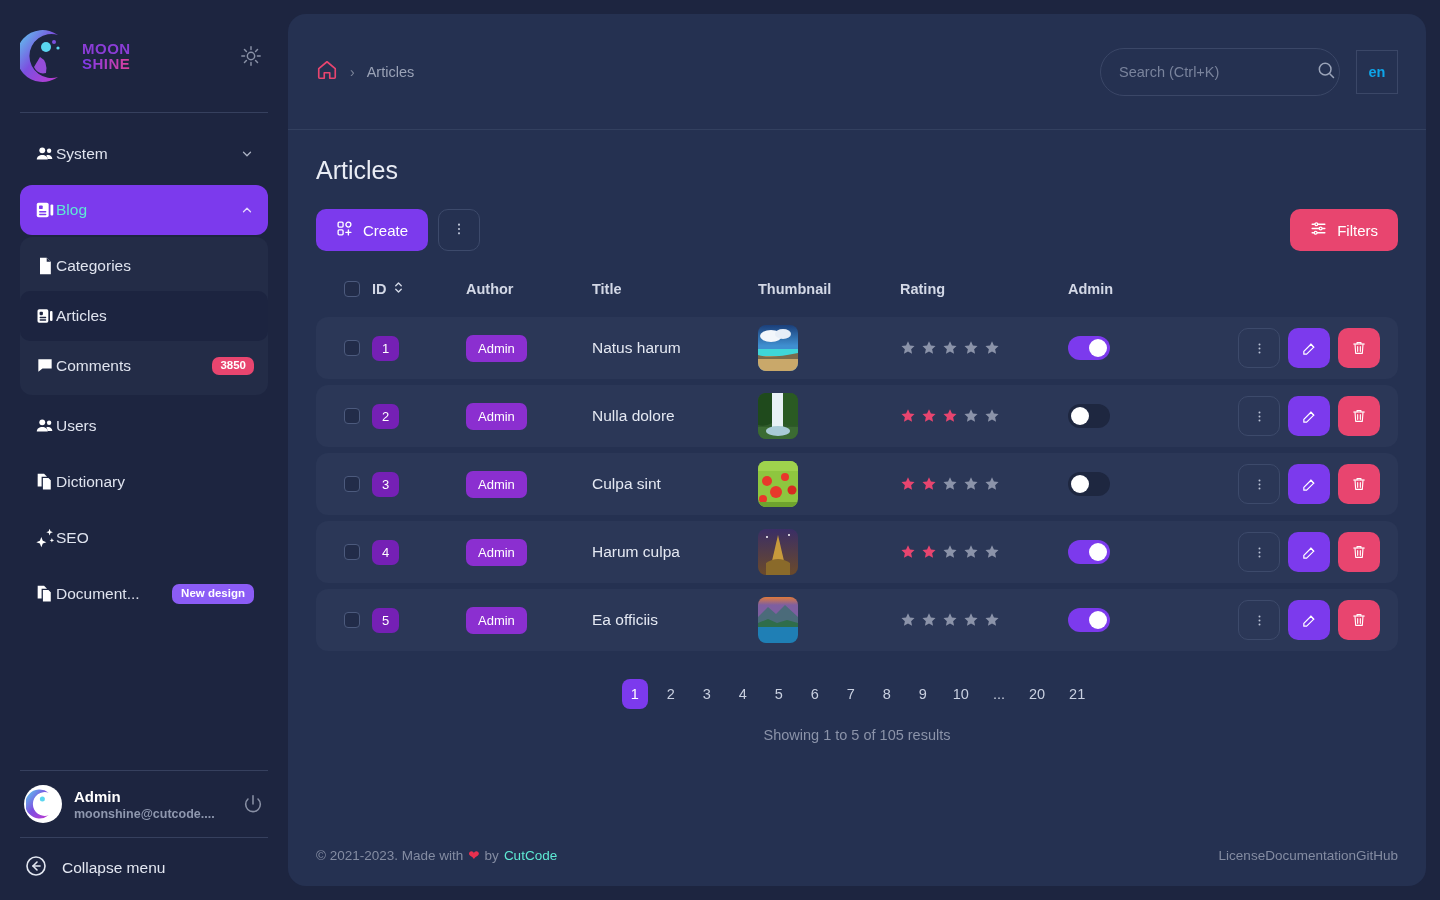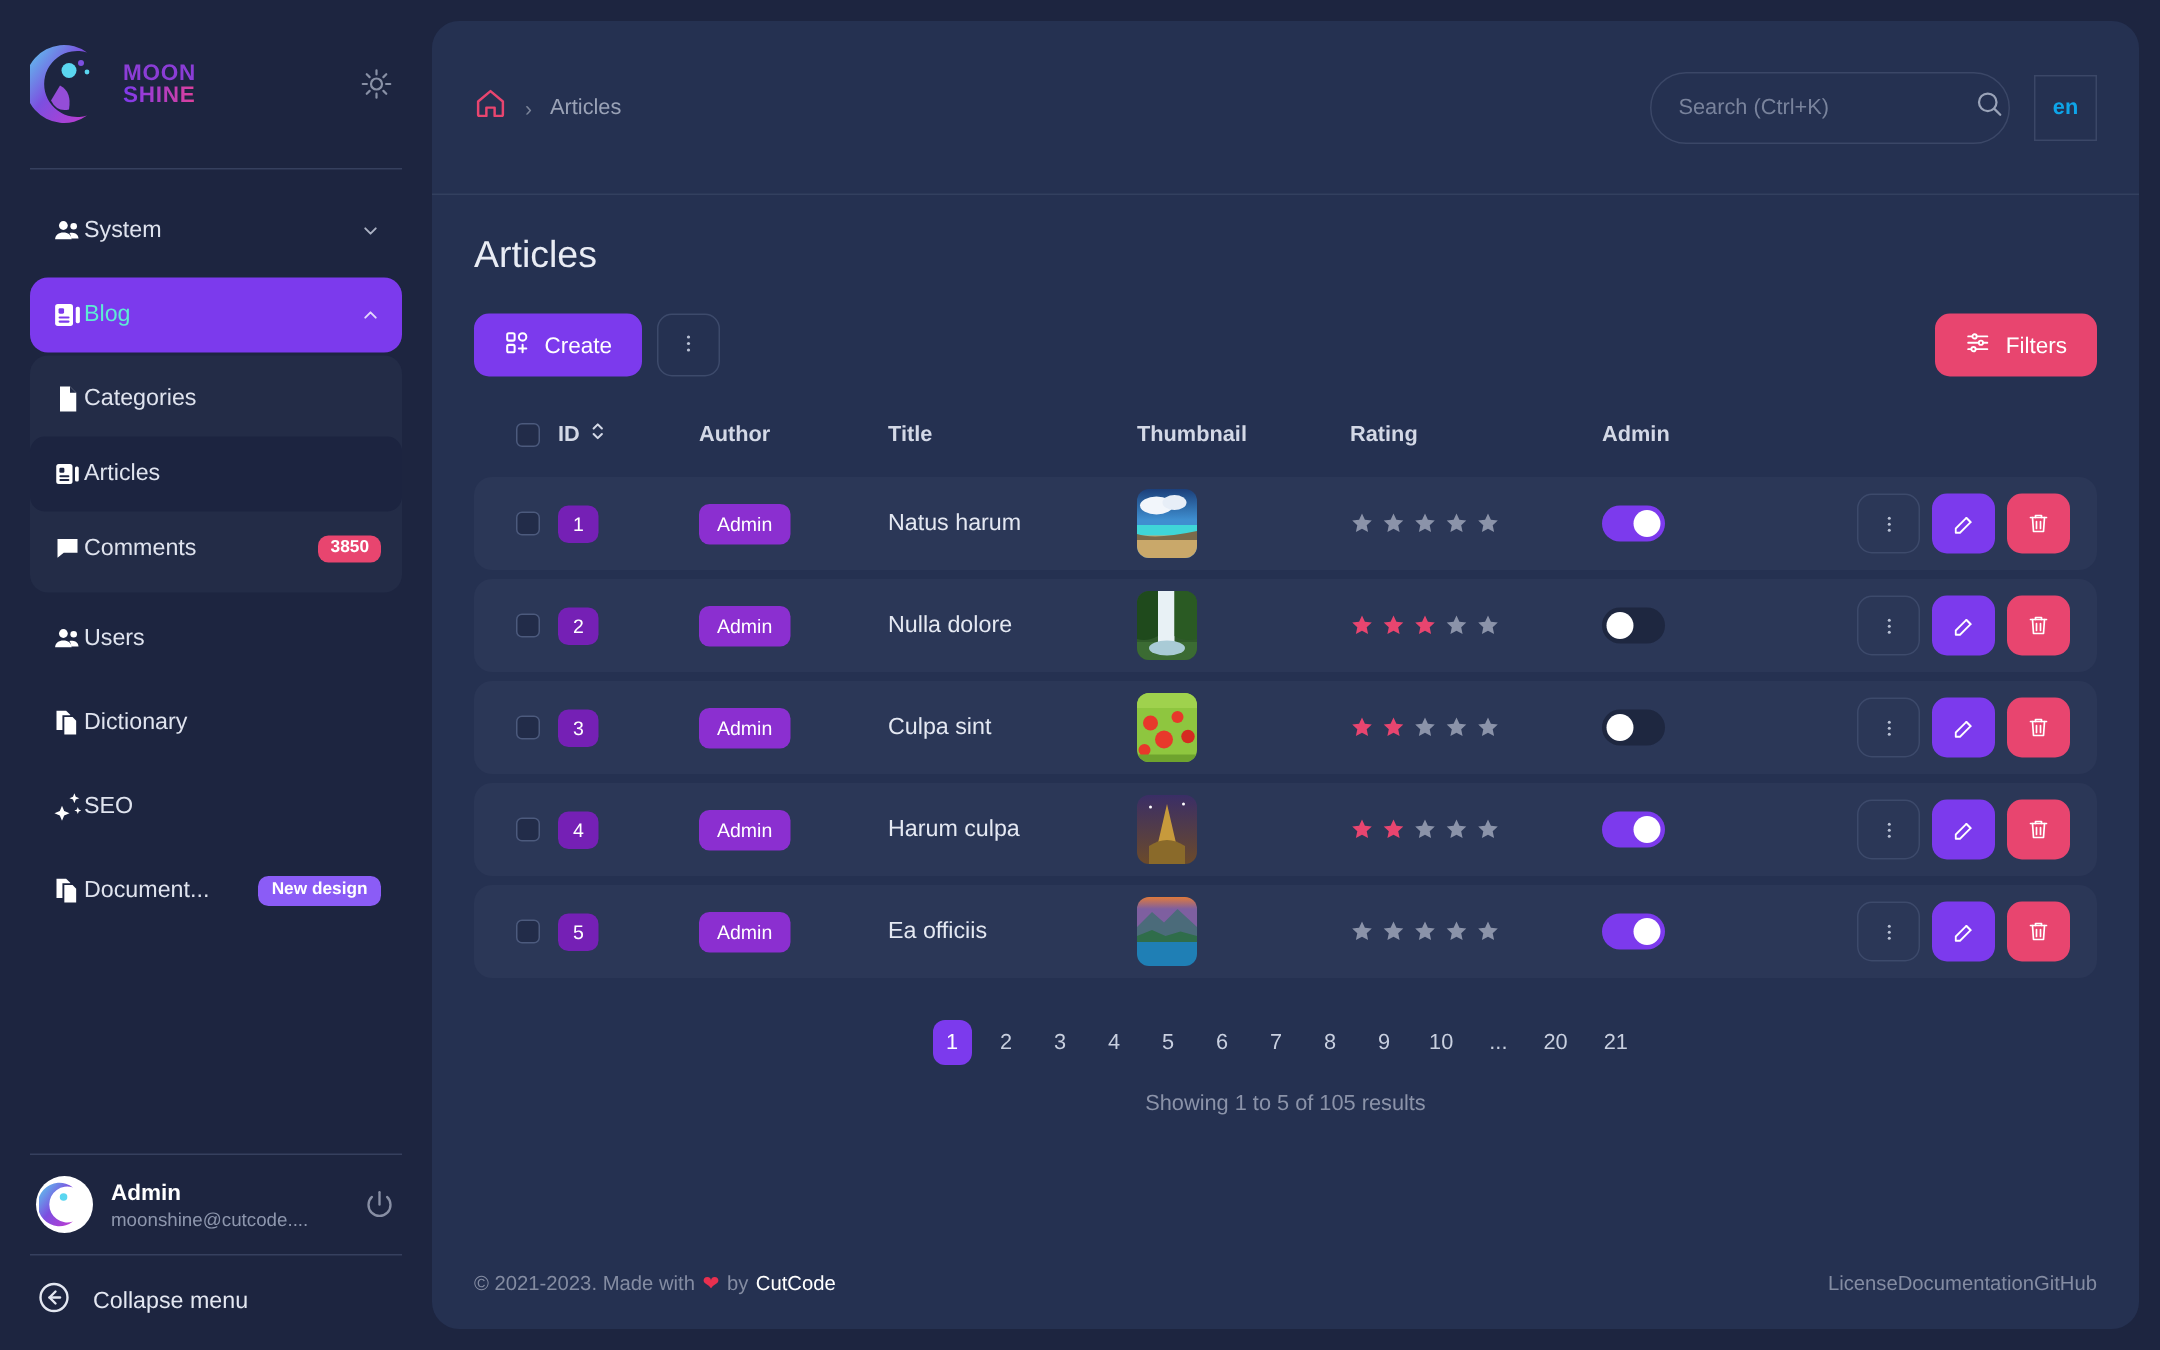--- a/index.html
+++ b/index.html
@@ -55,21 +55,21 @@
     border-radius: 7px; padding: 4px 9px; line-height: 1;
   }
   .chev { width: 14px; height: 14px; opacity:.8; }
 
   .sb-foot { padding: 0 20px 14px 20px; }
   .user-row { display:flex; align-items:center; gap: 12px; padding: 14px 4px; }
   .avatar { width: 38px; height: 38px; border-radius: 50%; background: #fff;
     flex:0 0 38px; display:flex; align-items:center; justify-content:center; overflow:hidden;}
   .user-meta { flex:1; overflow:hidden; }
   .user-name { color:#fff; font-size: 15px; font-weight: bold; line-height: 1.3; }
-  .user-mail { color:#8e97ae; font-size: 12.5px; white-space:nowrap; overflow:hidden; text-overflow:ellipsis; }
+  .user-mail { color:#8e97ae; font-size: 12.5px; white-space:nowrap; overflow:hidden; text-overflow:ellipsis;font-weight:bold; }
   .power { width: 22px; height: 22px; opacity:.7; cursor:pointer; }
   .collapse-row { display:flex; align-items:center; gap: 14px; padding: 16px 4px 4px 4px;
     color:#e3e7f1; font-size:15.5px; cursor:pointer; }
 
   
   .main {
     flex: 1; margin: 14px 14px 14px 0;
     background: #253151; border-radius: 18px;
     display: flex; flex-direction: column; overflow: hidden;
   }
@@ -130,21 +130,21 @@
   .act.del { background:#e8456f; }
 
   .pager { display:flex; justify-content:center; align-items:center; gap:10px; margin-top: 22px; }
   .pg { min-width:26px; height:30px; padding:0 7px; display:flex; align-items:center;
     justify-content:center; color:#c9d0e0; font-size:14.5px; border-radius:8px; cursor:pointer; }
   .pg.active { background:#7c3aed; color:#fff; }
   .showing { text-align:center; color:#8b93a9; font-size:14.5px; margin-top:18px; }
 
   .footer { height:62px; display:flex; align-items:center; padding: 0 28px; gap:10px; }
   .foot-left { color:#848ca2; font-size:13.5px; display:flex; align-items:center; gap:5px; flex:1; }
-  .foot-left .brand { color:#ffffff; }
+  .foot-left .brand { color:#5eead4; }
   .foot-links { display:flex; }
   .foot-links a { color:#848ca2; font-size:13.5px; text-decoration:none; cursor:pointer; }
 </style>
 </head>
 <body>
 
 <div class="app">
 
   <aside class="sidebar">
     <div class="sb-head">

